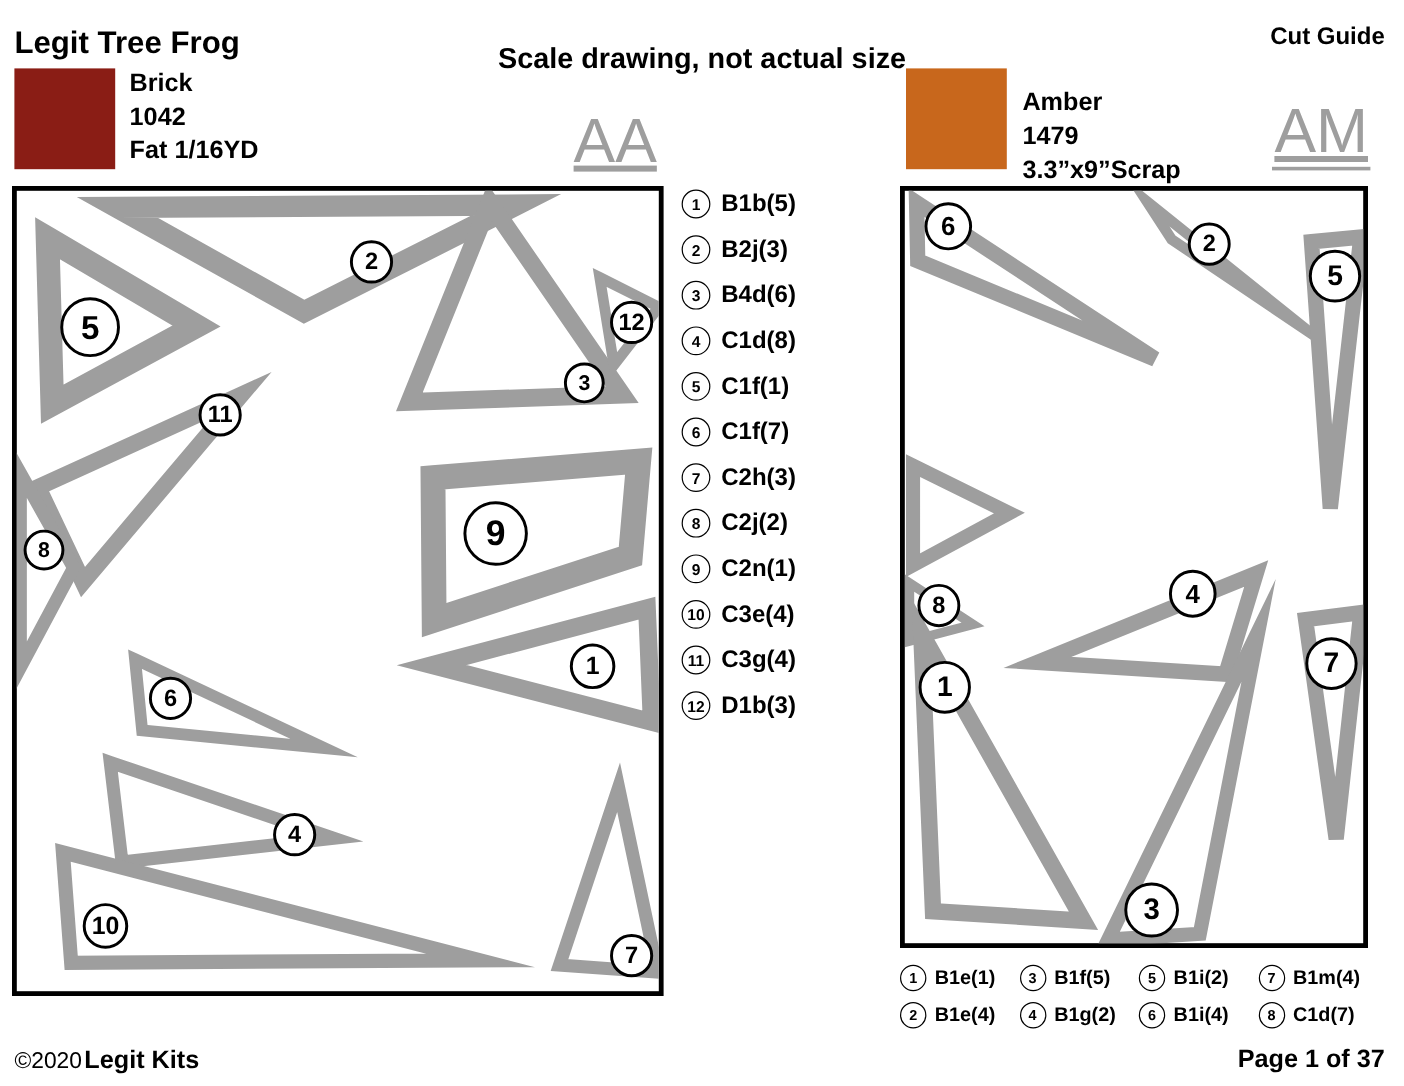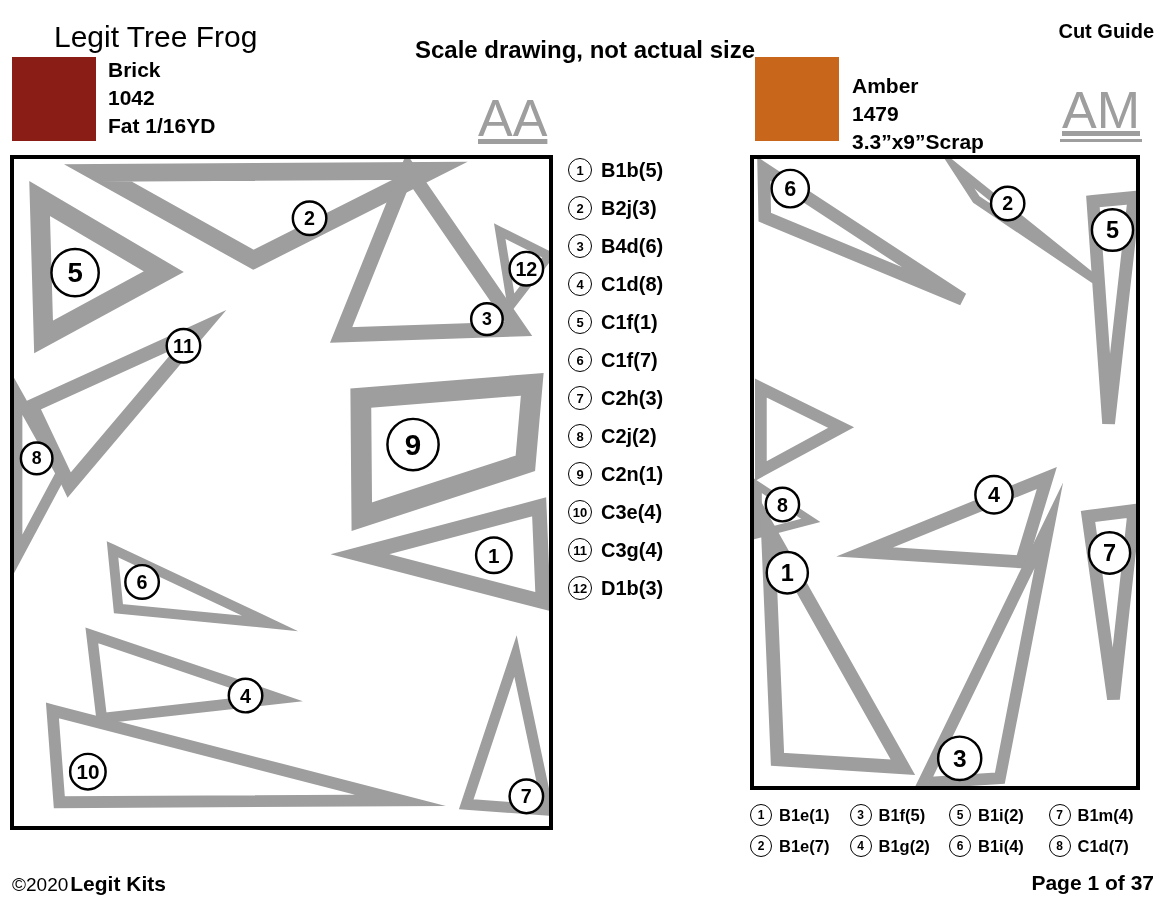--- a/index.html
+++ b/index.html
@@ -4,21 +4,21 @@
 <style>
   * { margin:0; padding:0; box-sizing:border-box; }
   html,body { background:#fff; }
   body {
     width:1170px; height:905px;
     font-family:"Liberation Sans", sans-serif;
     color:#000;
   }
   .page { position:relative; width:1170px; height:905px; background:#fff; overflow:hidden; }
 
-  .hdr-title  { position:absolute; left:12px;  top:20px; font-size:30px; font-weight:normal;margin-left:42px; }
+  .hdr-title  { position:absolute; left:12px;  top:20px; font-size:26px; font-weight:bold; }
   .hdr-sub    { position:absolute; left:335px; top:36px; width:500px; text-align:center; font-size:24px; font-weight:bold; }
   .hdr-guide  { position:absolute; right:16px; top:20px; font-size:20px; font-weight:bold; }
 
   .swatch { position:absolute; width:84px; height:84px; background:#888; }
   .swatch-left  { left:12px;  top:57px; }
   .swatch-right { left:755px; top:57px; }
 
   .fabric-info { position:absolute; font-size:21px; font-weight:bold; line-height:28px; }
   .fabric-info-left  { left:108px; top:56px; }
   .fabric-info-right { left:852px; top:56px;margin-top:16px; }
@@ -245,21 +245,21 @@
         <span class="legend-code">D1b(3)</span>
       </div>
     </div>
   <div class="legend-right">
       <div class="legend-item">
         <span class="legend-num">1</span>
         <span class="legend-code">B1e(1)</span>
       </div>
       <div class="legend-item">
         <span class="legend-num">2</span>
-        <span class="legend-code">B1e(7)</span>
+        <span class="legend-code">B1e(4)</span>
       </div>
       <div class="legend-item">
         <span class="legend-num">3</span>
         <span class="legend-code">B1f(5)</span>
       </div>
       <div class="legend-item">
         <span class="legend-num">4</span>
         <span class="legend-code">B1g(2)</span>
       </div>
       <div class="legend-item">

